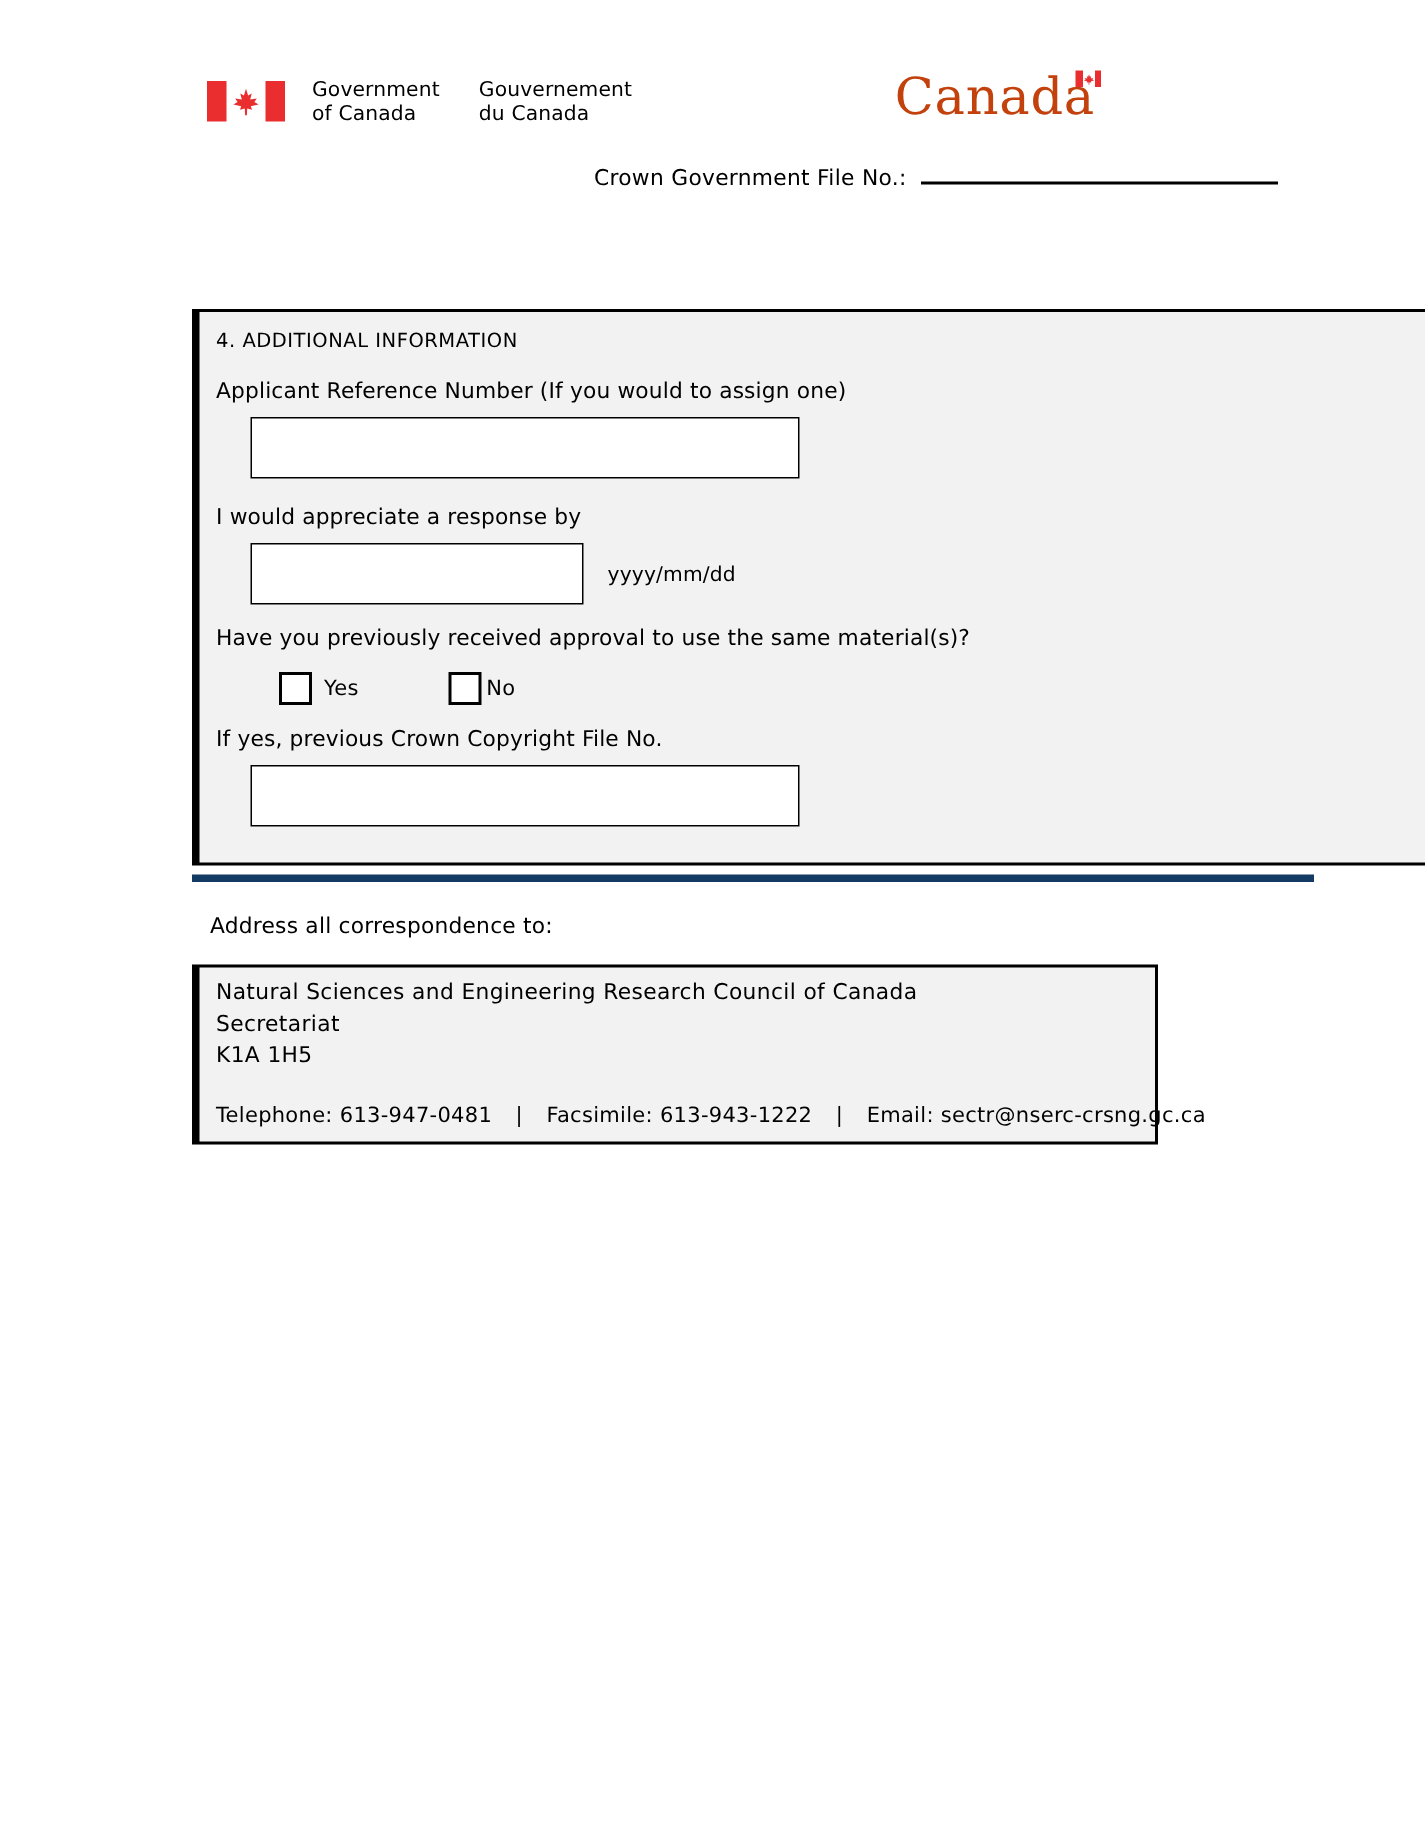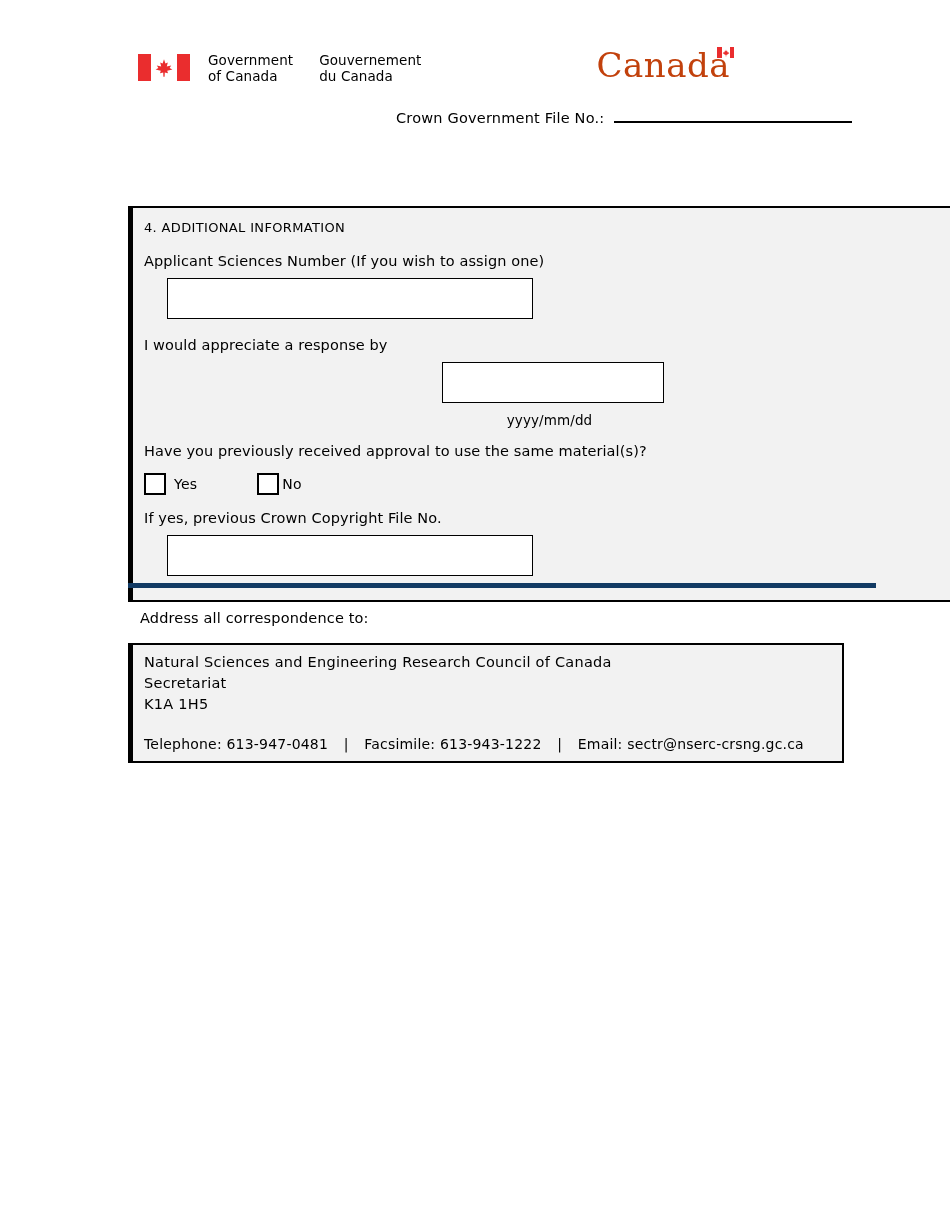--- a/index.html
+++ b/index.html
@@ -163,33 +163,33 @@
     box-sizing: border-box;
     margin-top: 9px;
   }
   .input-ref { width: 366px; height: 41px; margin-left: 23px; }
   .input-date { width: 222px; height: 41px; margin-left: 23px; }
   .input-prev { width: 366px; height: 41px; margin-left: 23px; }
 
   .date-row {
     display: flex;
     align-items: center;
-    flex-direction: column;
   }
   .date-hint {
     font-size: 13.5px;
     margin-left: 16px;
     margin-top: 9px;
     letter-spacing: 0.1px;
   }
 
   .checkbox-row {
     display: flex;
     align-items: flex-end;
     margin-top: 14px;
+    margin-left: 42px;
   }
   .cb-group {
     display: flex;
     align-items: center;
   }
   .cb-group.second { margin-left: 60px; }
   .checkbox {
     width: 22px;
     height: 22px;
     background: #ffffff;
@@ -219,21 +219,21 @@
     position: absolute;
     left: 140px;
     top: 610px;
     font-size: 14.5px;
     letter-spacing: 0.15px;
   }
   .address-panel {
     position: absolute;
     left: 128px;
     top: 643px;
-    width: 716px;
+    width: 644px;
     background: #f2f2f2;
     border-top: 2px solid #000;
     border-bottom: 2px solid #000;
     border-left: 5px solid #000;
     border-right: 2px solid #000;
     box-sizing: border-box;
     padding: 7px 10px 9px 11px;
   }
   .address-line {
     font-size: 14.5px;
@@ -292,21 +292,21 @@
     <span class="file-no-rule"></span>
   </div>
 
 </div>
 
 <div class="section-panel">
   <div class="panel-inner">
 
     <div class="section-title">4. ADDITIONAL INFORMATION</div>
 
-    <div class="field-label">Applicant Sciences Number (If you wish to assign one)</div>
+    <div class="field-label">Applicant Reference Number (If you would to assign one)</div>
     <div class="text-input input-ref" placeholder=""></div>
 
     <div class="field-label">I would appreciate a response by</div>
     <div class="date-row">
       <div class="text-input input-date" placeholder=""></div>
       <div class="date-hint">yyyy/mm/dd</div>
     </div>
 
     <div class="field-label tight">Have you previously received approval to use the same material(s)?</div>
     <div class="checkbox-row">

